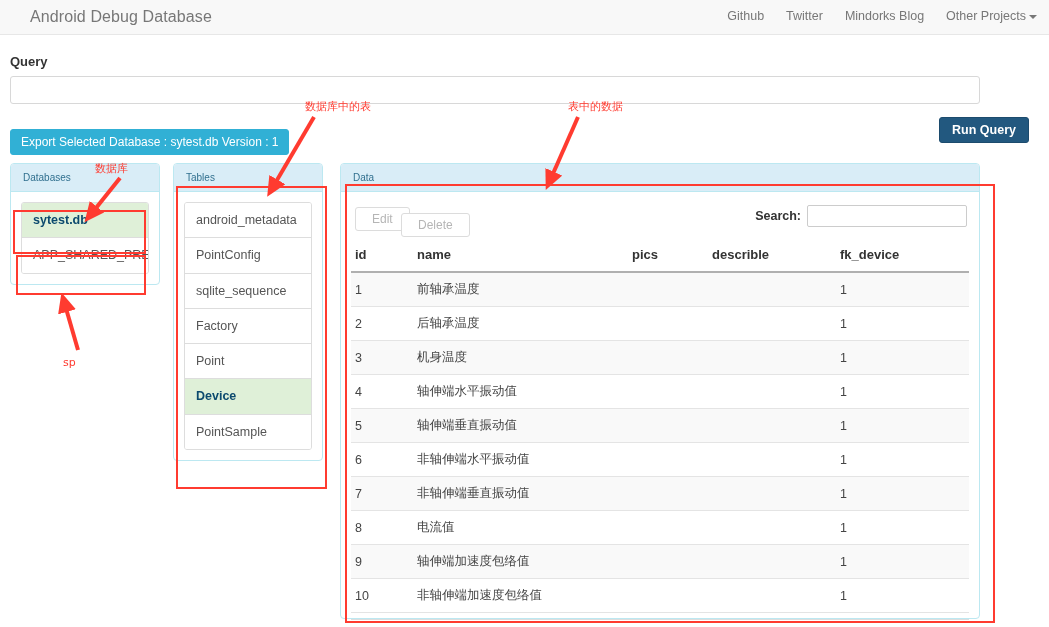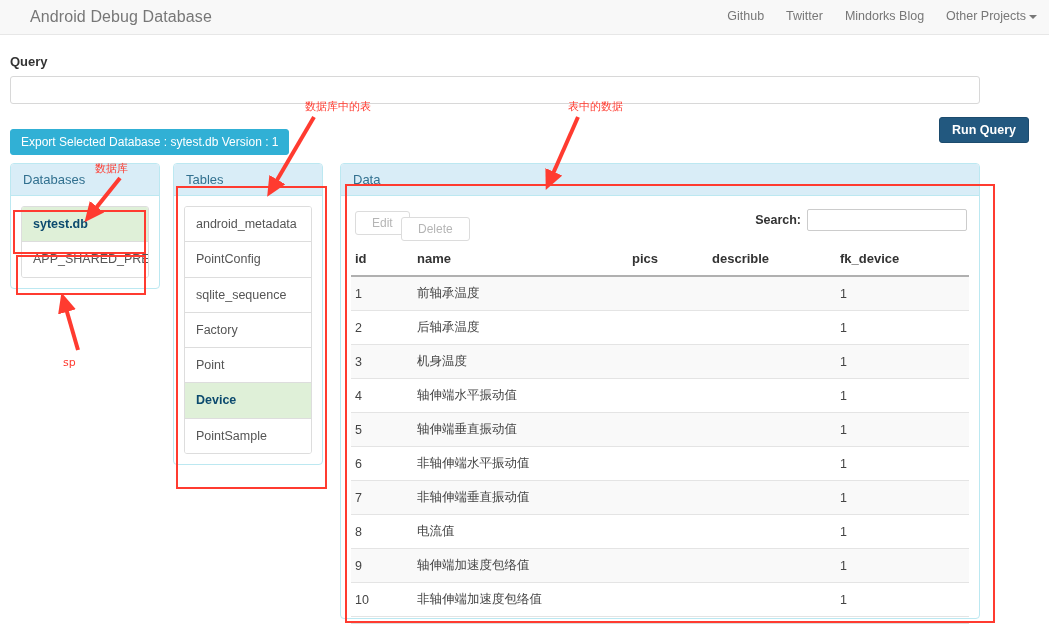--- a/index.html
+++ b/index.html
@@ -110,21 +110,21 @@
   .panel {
     position: absolute;
     background: #ffffff;
     border: 1px solid #bce8f1;
     border-radius: 4px;
   }
   .panel-heading {
     background: #d9edf7;
     color: #31708f;
     padding: 8px 12px;
-    font-size: 13px;
+    font-size: 10px;
     border-bottom: 1px solid #bce8f1;
     border-radius: 3px 3px 0 0;
   }
   .panel-body { padding: 10px; }
 
   .list-group {
     border: 1px solid #dddddd;
     border-radius: 3px;
     overflow: hidden;
   }

